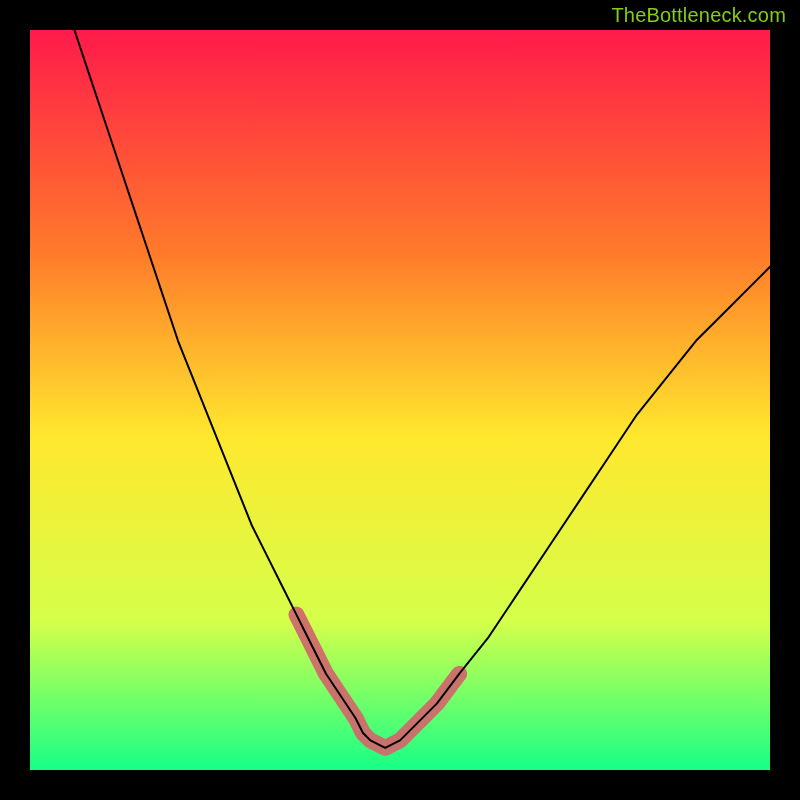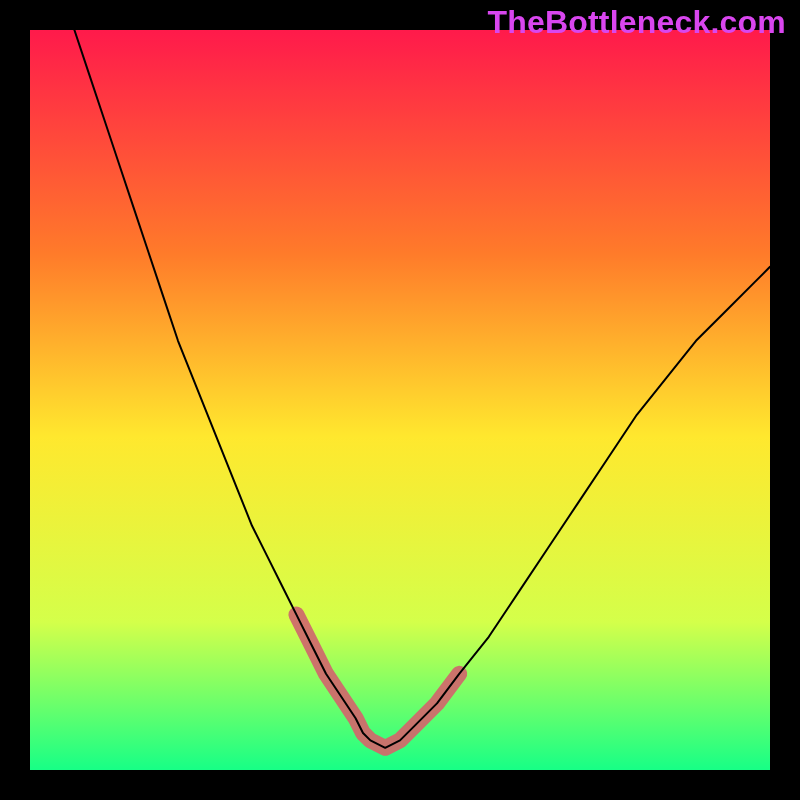--- a/index.html
+++ b/index.html
@@ -14,23 +14,23 @@
   .frame {
     position: relative;
     width: 800px;
     height: 800px;
     background: #000;
   }
   .watermark {
     position: absolute;
     top: 4px;
     right: 14px;
-    color: #d946ef;
-    font-size: 32px;
-    font-weight: 700;
+    color: #84cc16;
+    font-size: 20px;
+    font-weight: 400;
     letter-spacing: 0.2px;
     z-index: 20;
   }
   .plot-wrap {
     position: absolute;
     left: 30px;
     top: 30px;
     width: 740px;
     height: 740px;
   }

